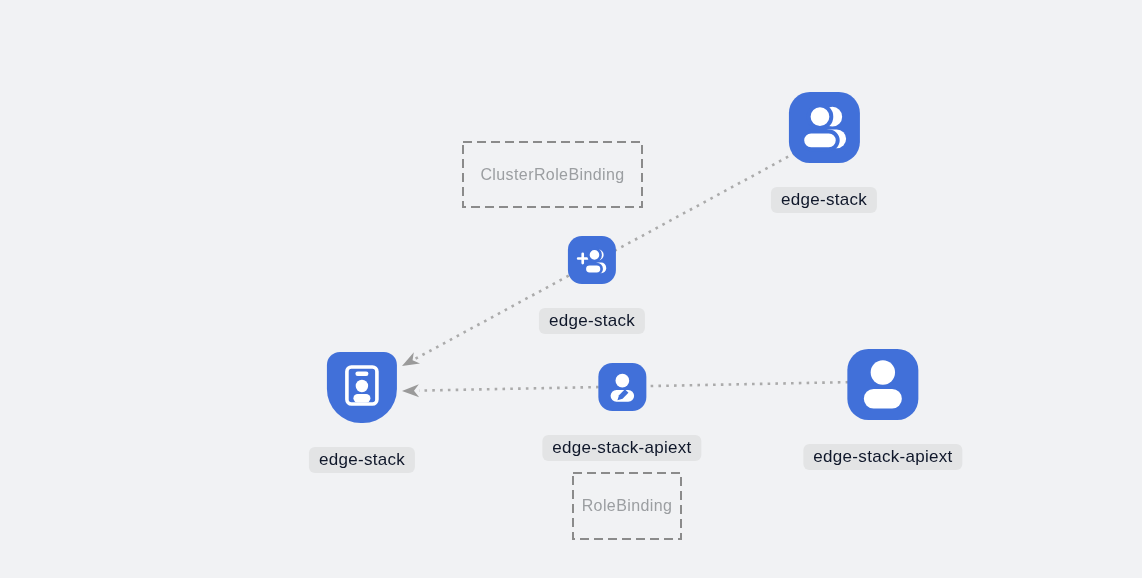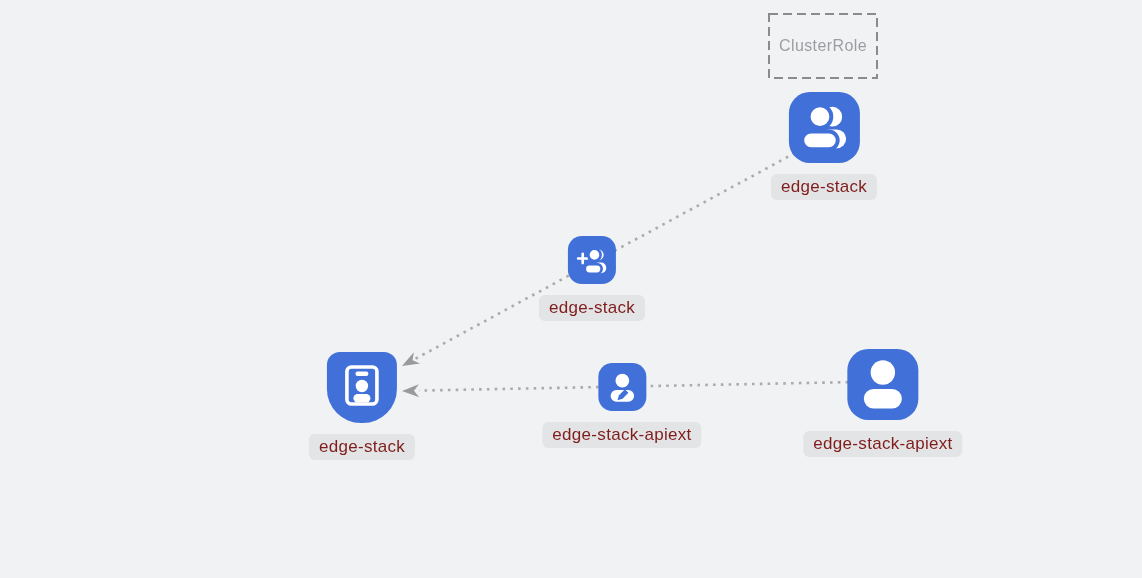--- a/index.html
+++ b/index.html
@@ -51,54 +51,61 @@
     background: #4170d9;
     display: flex;
     align-items: center;
     justify-content: center;
   }
   .icon-lg { width: 71px; height: 71px; border-radius: 21px; }
   .icon-sm { width: 48px; height: 48px; border-radius: 14px; }
   .icon-badge { width: 70px; height: 71px; border-radius: 13px 13px 34px 34px; }
   .chip {
     background: #e3e4e5;
-    color: #7f1d1d;
+    color: #0f172a;
     font-size: 17px;
     line-height: 1;
     padding: 4px 10px 5px;
     border-radius: 6px;
     white-space: nowrap;
     letter-spacing: 0.3px;
+    margin-top: 13px;
   }
 </style>
 </head>
 <body>
 
 <div class="canvas">
 
   <svg class="edges" width="1142" height="578" viewBox="0 0 1142 578">
     <line class="dotline" x1="795" y1="153" x2="415" y2="359"></line>
     <line class="dotline" x1="856" y1="382" x2="419" y2="390.6"></line>
     <g transform="translate(402,366) rotate(-28.5)">
       <path class="arrowhead" d="M0 0 L17 -6.5 L12 0 L17 6.5 Z"></path>
     </g>
     <g transform="translate(402,391) rotate(-1.2)">
       <path class="arrowhead" d="M0 0 L17 -6.5 L12 0 L17 6.5 Z"></path>
     </g>
   </svg>
 
-  <div class="dashed-box" style="left:768px; top:13px; width:110px; height:66px;">
-    <svg width="110" height="66">
-      <rect class="box-rect" x="1" y="1" width="108" height="64"></rect>
+
+  <div class="dashed-box" style="left:462px; top:141px; width:181px; height:67px;">
+    <svg width="181" height="67">
+      <rect class="box-rect" x="1" y="1" width="179" height="65"></rect>
     </svg>
-    <span class="box-label">ClusterRole</span>
+    <span class="box-label">ClusterRoleBinding</span>
   </div>
 
 
-
+  <div class="dashed-box" style="left:572px; top:472px; width:110px; height:68px;">
+    <svg width="110" height="68">
+      <rect class="box-rect" x="1" y="1" width="108" height="66"></rect>
+    </svg>
+    <span class="box-label">RoleBinding</span>
+  </div>
 
 
   <div class="node" style="left:824px; top:92px;">
     <div class="icon icon-lg">
       <svg width="71" height="71" viewBox="0 0 72 72">
         <circle cx="44" cy="25" r="10" fill="#ffffff"></circle>
         <rect x="31" y="38" width="27" height="19" rx="9.5" fill="#ffffff"></rect>
         <circle cx="31.5" cy="25" r="11.5" fill="#ffffff" stroke="#4170d9" stroke-width="4"></circle>
         <rect x="13.5" y="40" width="36" height="18" rx="9" fill="#ffffff" stroke="#4170d9" stroke-width="4"></rect>
       </svg>

